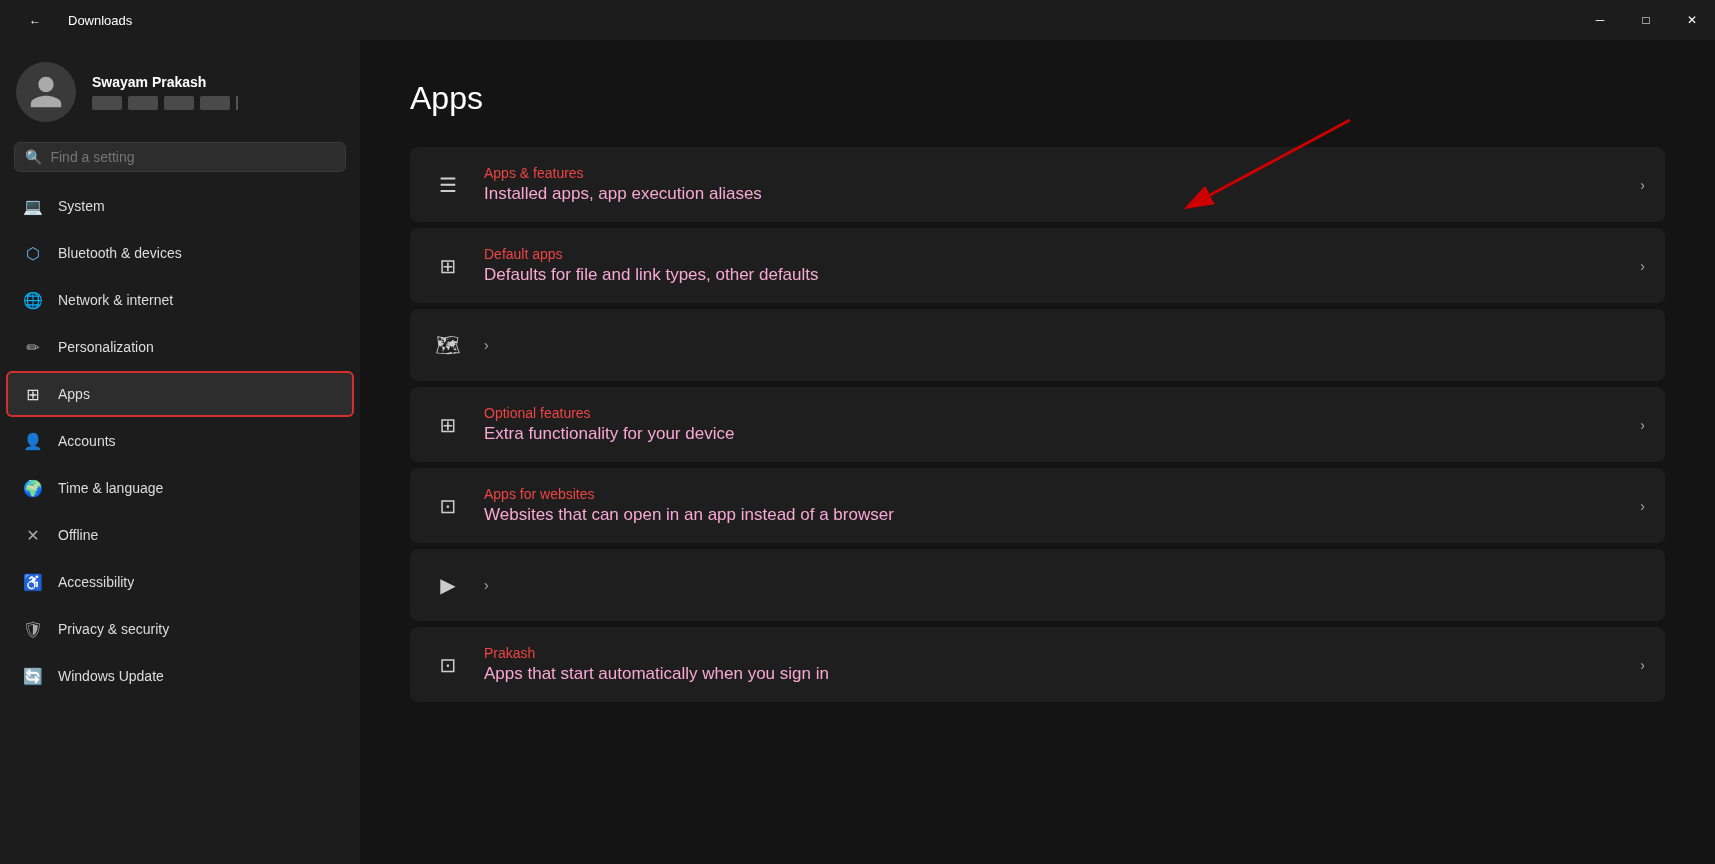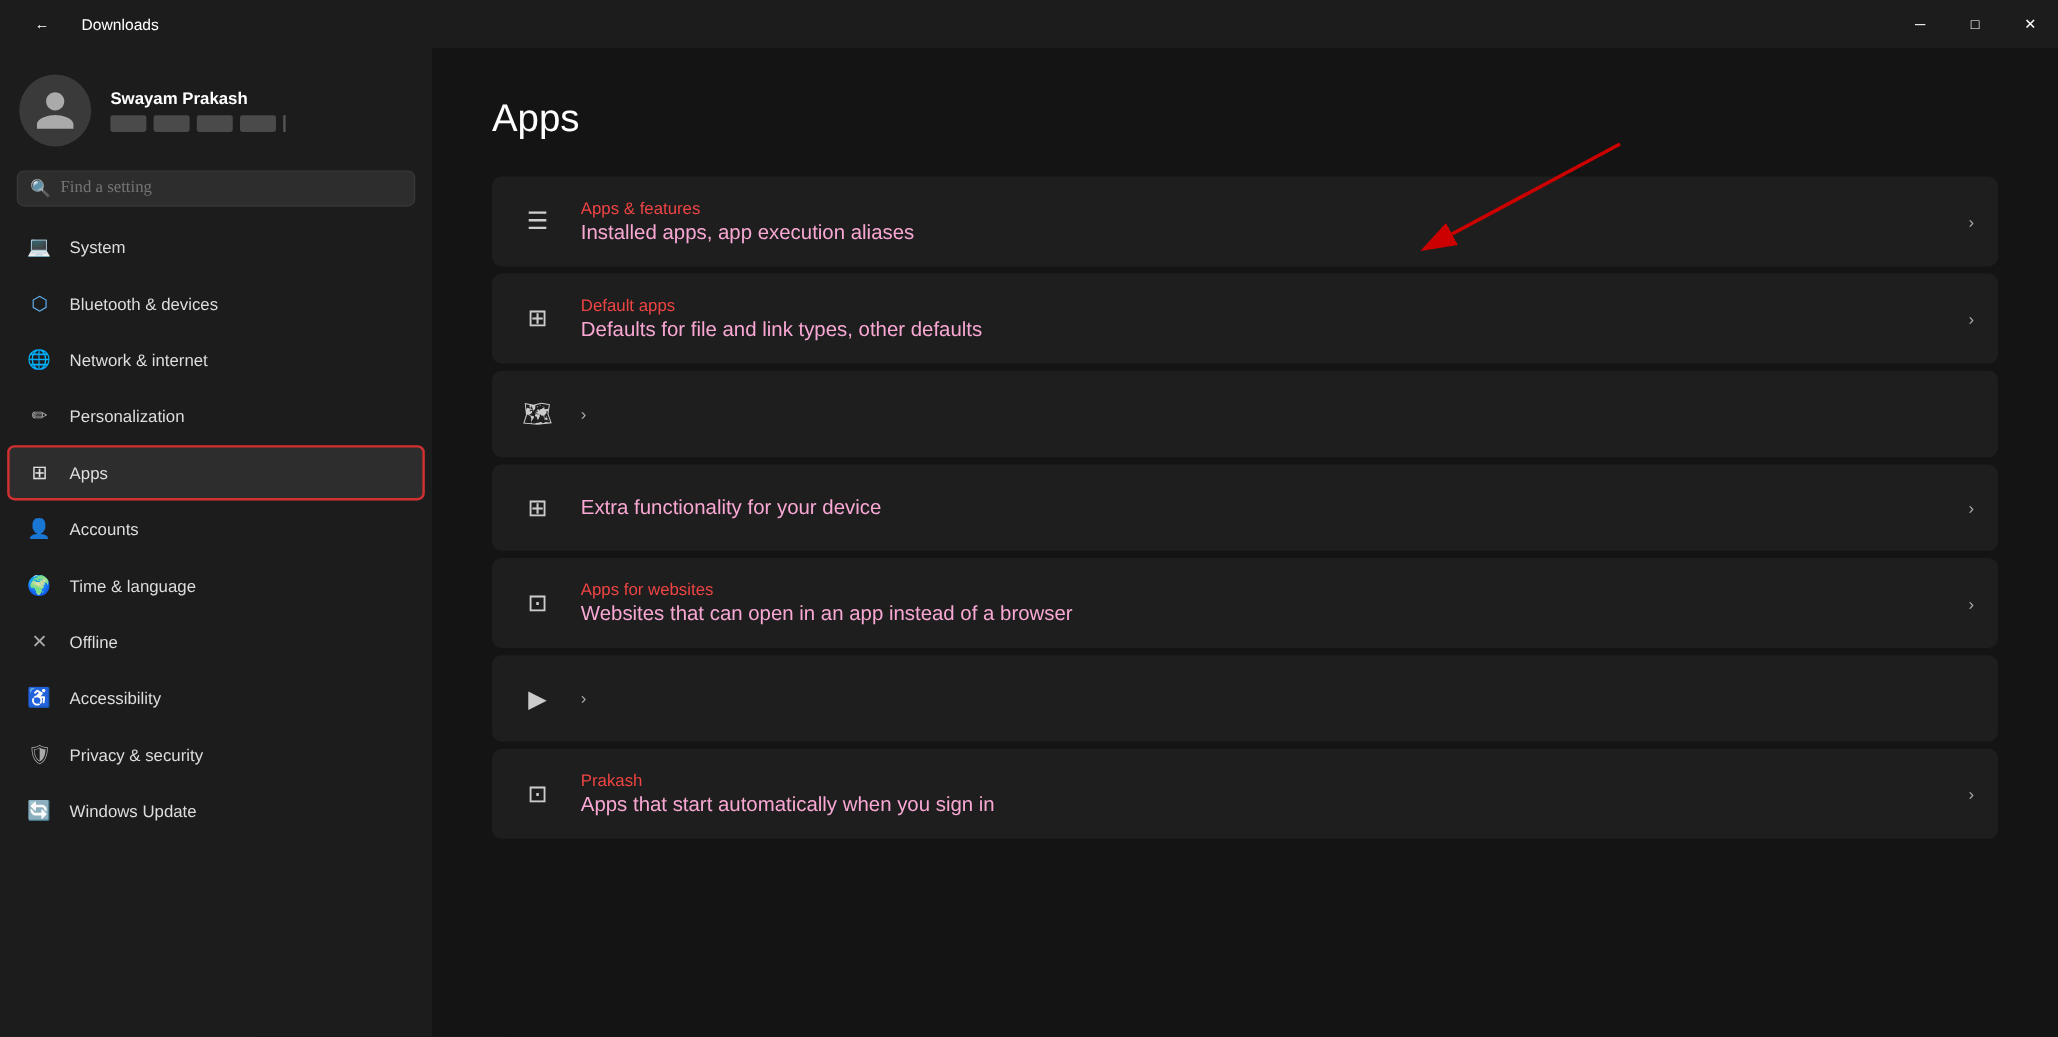--- a/index.html
+++ b/index.html
@@ -120,21 +120,20 @@
       gap: 8px;
       border: 1px solid #3a3a3a;
     }
     .search-box input {
       background: transparent;
       border: none;
       outline: none;
       color: #aaa;
       font-size: 14px;
       flex: 1;
-      font-family: Liberation Serif, serif;
     }
     .search-icon-svg {
       color: #aaa;
       font-size: 14px;
     }
 
     
     .nav-item {
       display: flex;
       align-items: center;
@@ -362,20 +361,21 @@
       </div>
       <div class="card-chevron">›</div>
     </div>
         <div class="settings-card">
       <div class="card-icon">🗺</div>
       <div class="card-chevron">›</div>
     </div>
         <div class="settings-card">
       <div class="card-icon">⊞</div>
       <div class="card-text">
+        <div class="card-title">Optional features</div>
         <div class="card-desc">Extra functionality for your device</div>
       </div>
       <div class="card-chevron">›</div>
     </div>
         <div class="settings-card">
       <div class="card-icon">⊡</div>
       <div class="card-text">
         <div class="card-title">Apps for websites</div>
         <div class="card-desc">Websites that can open in an app instead of a browser</div>
       </div>

